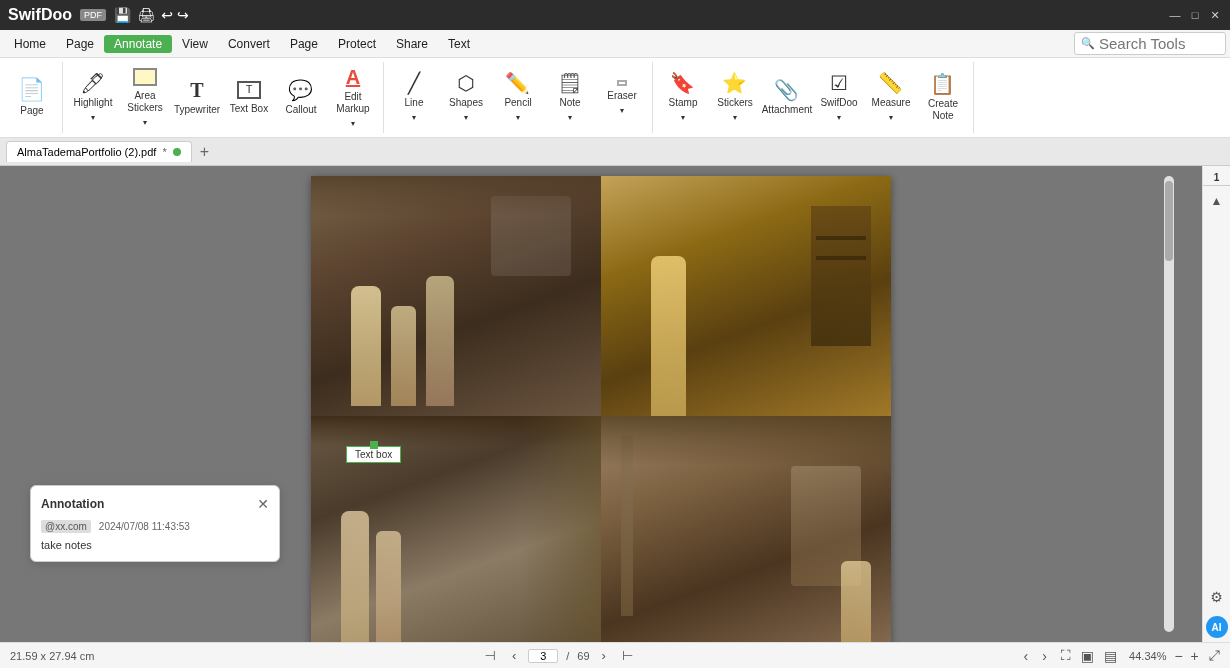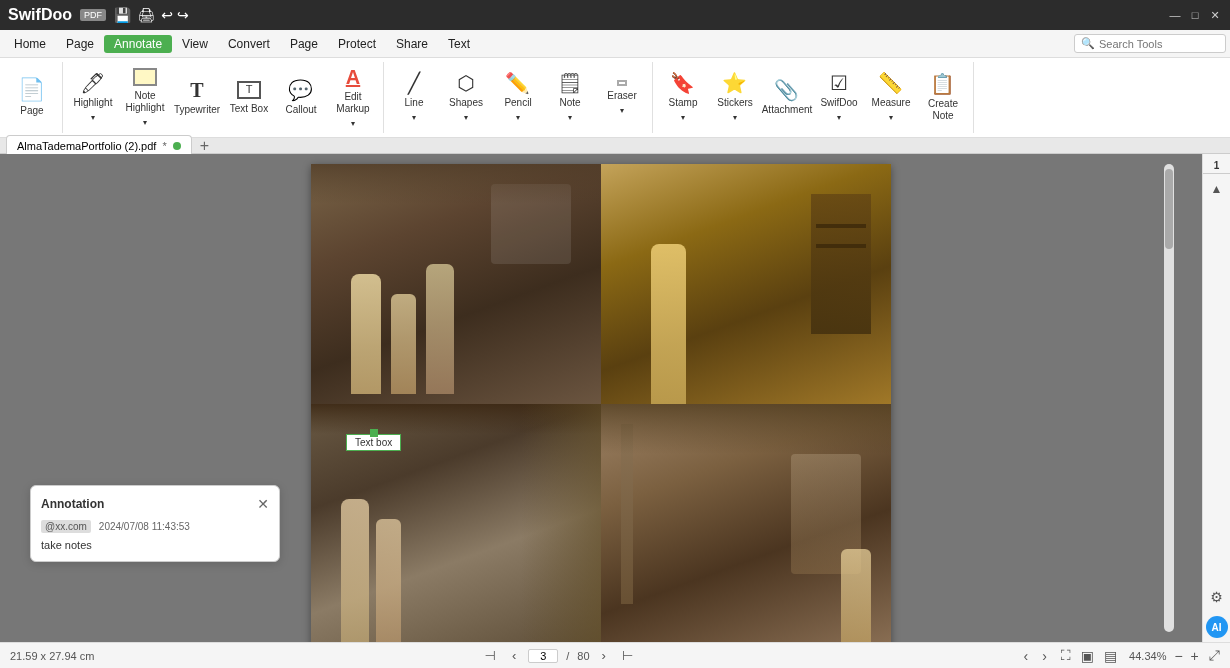--- a/index.html
+++ b/index.html
@@ -18,42 +18,42 @@
     
     .menu-bar {
       display: flex; align-items: center; background: #f5f5f5; border-bottom: 1px solid #ddd;
       height: 28px; padding: 0 4px; flex-shrink: 0;
     }
     .menu-item {
       padding: 2px 10px; font-size: 12px; cursor: pointer; border-radius: 3px; color: #222;
     }
     .menu-item.active { background: #4CAF50; color: #fff; }
     .menu-search { margin-left: auto; display: flex; align-items: center; background: #fff; border: 1px solid #ccc; border-radius: 3px; padding: 2px 6px; gap: 4px; }
-    .menu-search input { border: none; outline: none; font-size: 11px; width: 120px; }
+    .menu-search input { border: none; outline: none; font-size: 15px; width: 120px; }
 
     
     .toolbar {
       display: flex; align-items: stretch; background: #fff; border-bottom: 1px solid #ddd;
       height: 80px; padding: 4px 6px; flex-shrink: 0; gap: 2px;
     }
     .tool-group {
       display: flex; align-items: center; gap: 0px; border-right: 1px solid #e0e0e0; padding-right: 4px; margin-right: 2px;
     }
     .tool-btn {
       display: flex; flex-direction: column; align-items: center; justify-content: center;
       width: 52px; min-height: 66px; cursor: pointer; border-radius: 4px; padding: 4px 2px;
       font-size: 10px; color: #333; text-align: center; gap: 4px;
     }
     .tool-btn .icon { font-size: 22px; line-height: 1; }
     .tool-btn .label { line-height: 1.2; font-size: 10px; }
 
     
     .tabs-bar {
       display: flex; align-items: center; background: #e8e8e8; border-bottom: 1px solid #ccc;
-      height: 16px; padding: 0 6px; flex-shrink: 0;
+      height: 28px; padding: 0 6px; flex-shrink: 0;
     }
     .tab {
       display: flex; align-items: center; background: #fff; border: 1px solid #ccc;
       border-bottom: none; padding: 4px 10px; font-size: 11px; cursor: pointer;
       border-radius: 4px 4px 0 0; gap: 6px;
     }
     .tab .dot { width: 8px; height: 8px; border-radius: 50%; background: #4CAF50; }
     .add-tab { margin-left: 4px; font-size: 16px; cursor: pointer; color: #666; padding: 0 4px; }
 
     
@@ -171,21 +171,21 @@
     </div>
   </div>
   <div class="tool-group">
     <div class="tool-btn">
       <span class="icon" style="font-size:20px;">🖊</span>
       <span class="label">Highlight</span>
       <span style="font-size:8px;">▾</span>
     </div>
     <div class="tool-btn">
       <span class="icon" style="font-size:18px;border:2px solid #888;width:24px;height:18px;display:flex;align-items:center;justify-content:center;background:#fff8c5;"></span>
-      <span class="label">Note Highlight</span>
+      <span class="label">Area Stickers</span>
       <span style="font-size:8px;">▾</span>
     </div>
     <div class="tool-btn">
       <span class="icon" style="font-size:20px;font-family:serif;font-weight:bold;">T</span>
       <span class="label">Typewriter</span>
     </div>
     <div class="tool-btn">
       <span class="icon" style="font-size:18px;border:2px solid #555;width:24px;height:18px;display:inline-flex;align-items:center;justify-content:center;font-size:11px;">T</span>
       <span class="label">Text Box</span>
     </div>
@@ -346,21 +346,21 @@
 </div>
 
 <div class="status-bar">
   <span>21.59 x 27.94 cm</span>
   <div class="spacer"></div>
 
   <span class="nav-btn">⊣</span>
   <span class="nav-btn">‹</span>
   <input class="page-input" type="text" value="3" style="">
   <span>/</span>
-  <span>80</span>
+  <span>69</span>
   <span class="nav-btn">›</span>
   <span class="nav-btn">⊢</span>
   <div class="spacer"></div>
 
   <span style="margin-right:6px;cursor:pointer;font-size:14px;">‹</span>
   <span style="margin-right:6px;cursor:pointer;font-size:14px;">›</span>
   <div class="zoom-controls">
     <span style="cursor:pointer;font-size:14px;">⛶</span>
     <span style="cursor:pointer;font-size:14px;margin-left:6px;">▣</span>
     <span style="cursor:pointer;font-size:14px;margin-left:6px;">▤</span>

